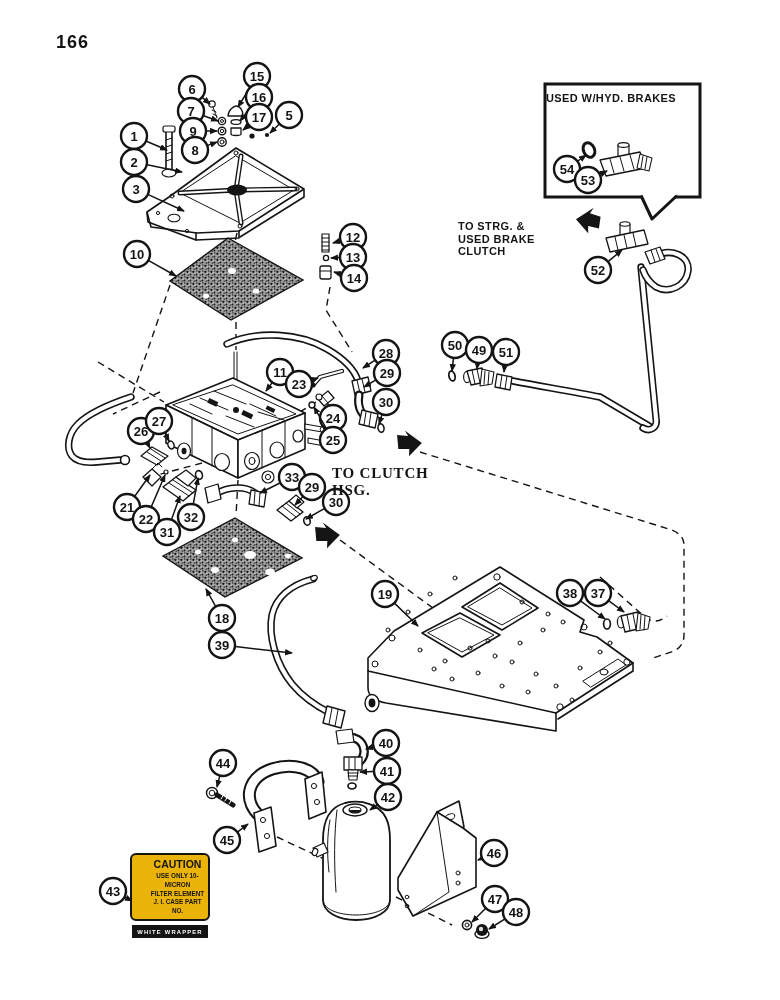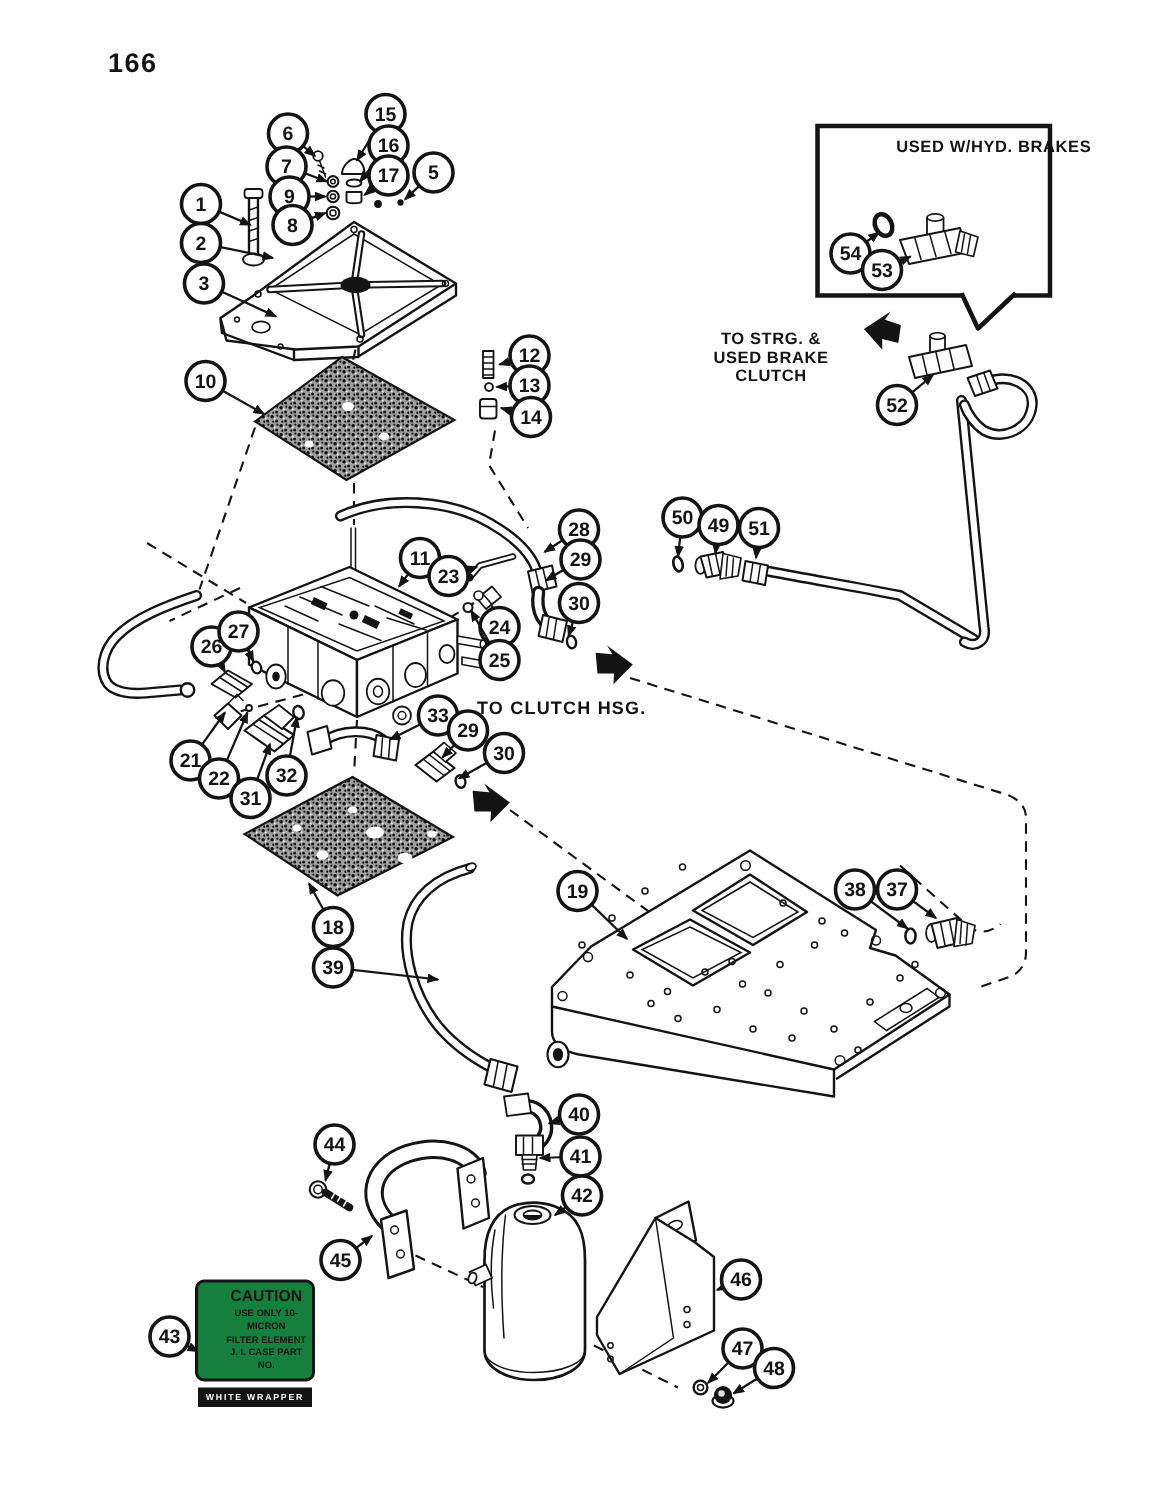--- a/index.html
+++ b/index.html
@@ -1,27 +1,27 @@
 <!DOCTYPE html>
 <html><head>
 <meta charset="utf-8">
 <style>
   html,body{margin:0;padding:0;background:#e8e8e4;}
   .page{position:relative;width:780px;height:1000px;background:#ffffff;overflow:hidden;
         font-family:"Liberation Sans", sans-serif;color:#141414;}
   svg{position:absolute;left:0;top:0;}
   .overlay{position:absolute;z-index:5;}
-  #page-num{left:72px;top:32px;font-size:18px;font-weight:bold;letter-spacing:1px;}
-  #hyd-box-label{left:546px;top:92px;width:153px;text-align:center;
-      font-size:11px;font-weight:bold;letter-spacing:.4px;margin-left:40px;}
-  #to-strg{left:458px;top:220px;width:112px;text-align:center;font-size:11px;
+  #page-num{left:56px;top:32px;font-size:18px;font-weight:bold;letter-spacing:1px;}
+  #hyd-box-label{left:546px;top:92px;width:153px;
+      font-size:11px;font-weight:bold;letter-spacing:.4px;}
+  #to-strg{left:458px;top:220px;width:112px;font-size:11px;
       font-weight:bold;line-height:12.5px;letter-spacing:.4px;}
-  #to-clutch{left:318px;top:465px;width:120px;font-size:12px;font-weight:bold;letter-spacing:.8px;}
+  #to-clutch{left:332px;top:465px;width:120px;font-size:15px;font-weight:bold;letter-spacing:.8px;font-family:Liberation Serif, serif;}
   #caution{left:130px;top:853px;width:80px;}
-  #caution .box{border:2.2px solid #141414;border-radius:6px;background:#15803d;
+  #caution .box{border:2.2px solid #141414;border-radius:6px;background:#eab308;
       padding:2px 1px 3px 16px;}
   #caution .title{text-align:center;font-weight:bold;font-size:10.5px;margin:1px 0 2px 0;}
   #caution .line{text-align:center;font-weight:bold;font-size:6.3px;line-height:8.8px;}
   #caution .bar{margin:4px 2px 0 2px;background:#141414;color:#fff;text-align:center;
       font-size:5.8px;font-weight:bold;letter-spacing:1.2px;padding:4px 0 3px 0;}
   
   .ln{fill:none;stroke:#141414;stroke-width:1.6;stroke-linecap:round;stroke-linejoin:round;}
   .thin{fill:none;stroke:#141414;stroke-width:1;stroke-linecap:round;}
   .wfill{fill:#ffffff;stroke:#141414;stroke-width:1.6;stroke-linejoin:round;}
   .dark{fill:#141414;stroke:none;}

